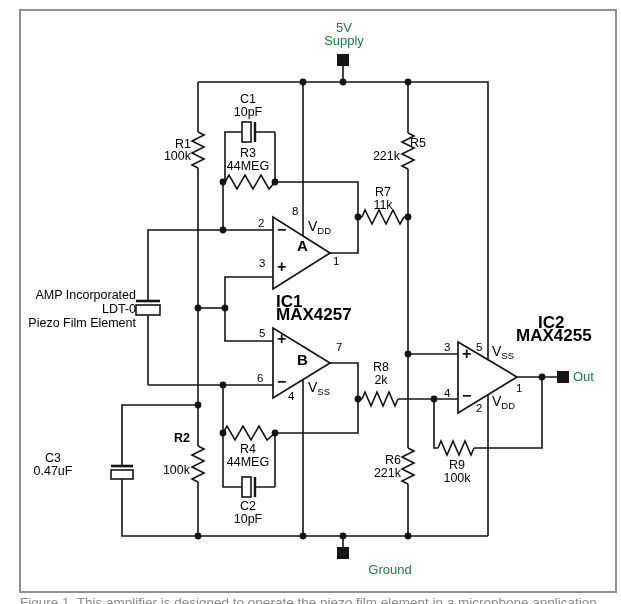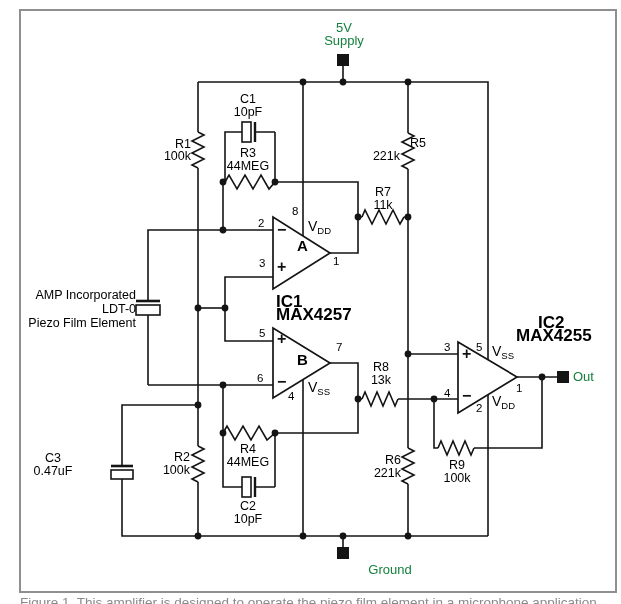--- a/index.html
+++ b/index.html
@@ -176,34 +176,34 @@
 <div class="sign" style="left:277px;top:375px;">−</div>
 <div class="amp" style="left:297px;top:352px;">B</div>
 <div class="pin" style="left:336px;top:341px;">7</div>
 <div class="pin" style="left:288px;top:390px;">4</div>
 <div class="rail" style="left:308px;top:380px;"><span>V</span><span class="sub">SS</span></div>
 
 <div class="lb ra" style="left:136px;top:289px;">AMP Incorporated</div>
 <div class="lb ra" style="left:136px;top:303px;">LDT-0</div>
 <div class="lb ra" style="left:136px;top:317px;">Piezo Film Element</div>
 
-<div class="lb ra" style="left:190px;top:451px;">R2</div>
+<div class="lb ra" style="left:190px;top:432px;font-weight:bold;">R2</div>
 <div class="lb ra" style="left:190px;top:464px;">100k</div>
 
 <div class="lb ctr" style="left:53px;top:452px;">C3</div>
 <div class="lb ctr" style="left:53px;top:465px;">0.47uF</div>
 
 <div class="lb ctr" style="left:248px;top:443px;">R4</div>
 <div class="lb ctr" style="left:248px;top:456px;">44MEG</div>
 
 <div class="lb ctr" style="left:248px;top:500px;">C2</div>
 <div class="lb ctr" style="left:248px;top:513px;">10pF</div>
 
 <div class="lb ctr" style="left:381px;top:361px;">R8</div>
-<div class="lb ctr" style="left:381px;top:374px;">13k</div>
+<div class="lb ctr" style="left:381px;top:374px;">2k</div>
 
 <div class="lb ra" style="left:401px;top:454px;">R6</div>
 <div class="lb ra" style="left:401px;top:467px;">221k</div>
 
 <div class="lb ctr" style="left:457px;top:459px;">R9</div>
 <div class="lb ctr" style="left:457px;top:472px;">100k</div>
 
 <div class="icref" style="left:518px;top:316px;margin-left:20px;">IC2</div>
 <div class="icref" style="left:516px;top:329px;">MAX4255</div>
 <div class="pin" style="left:444px;top:341px;">3</div>

